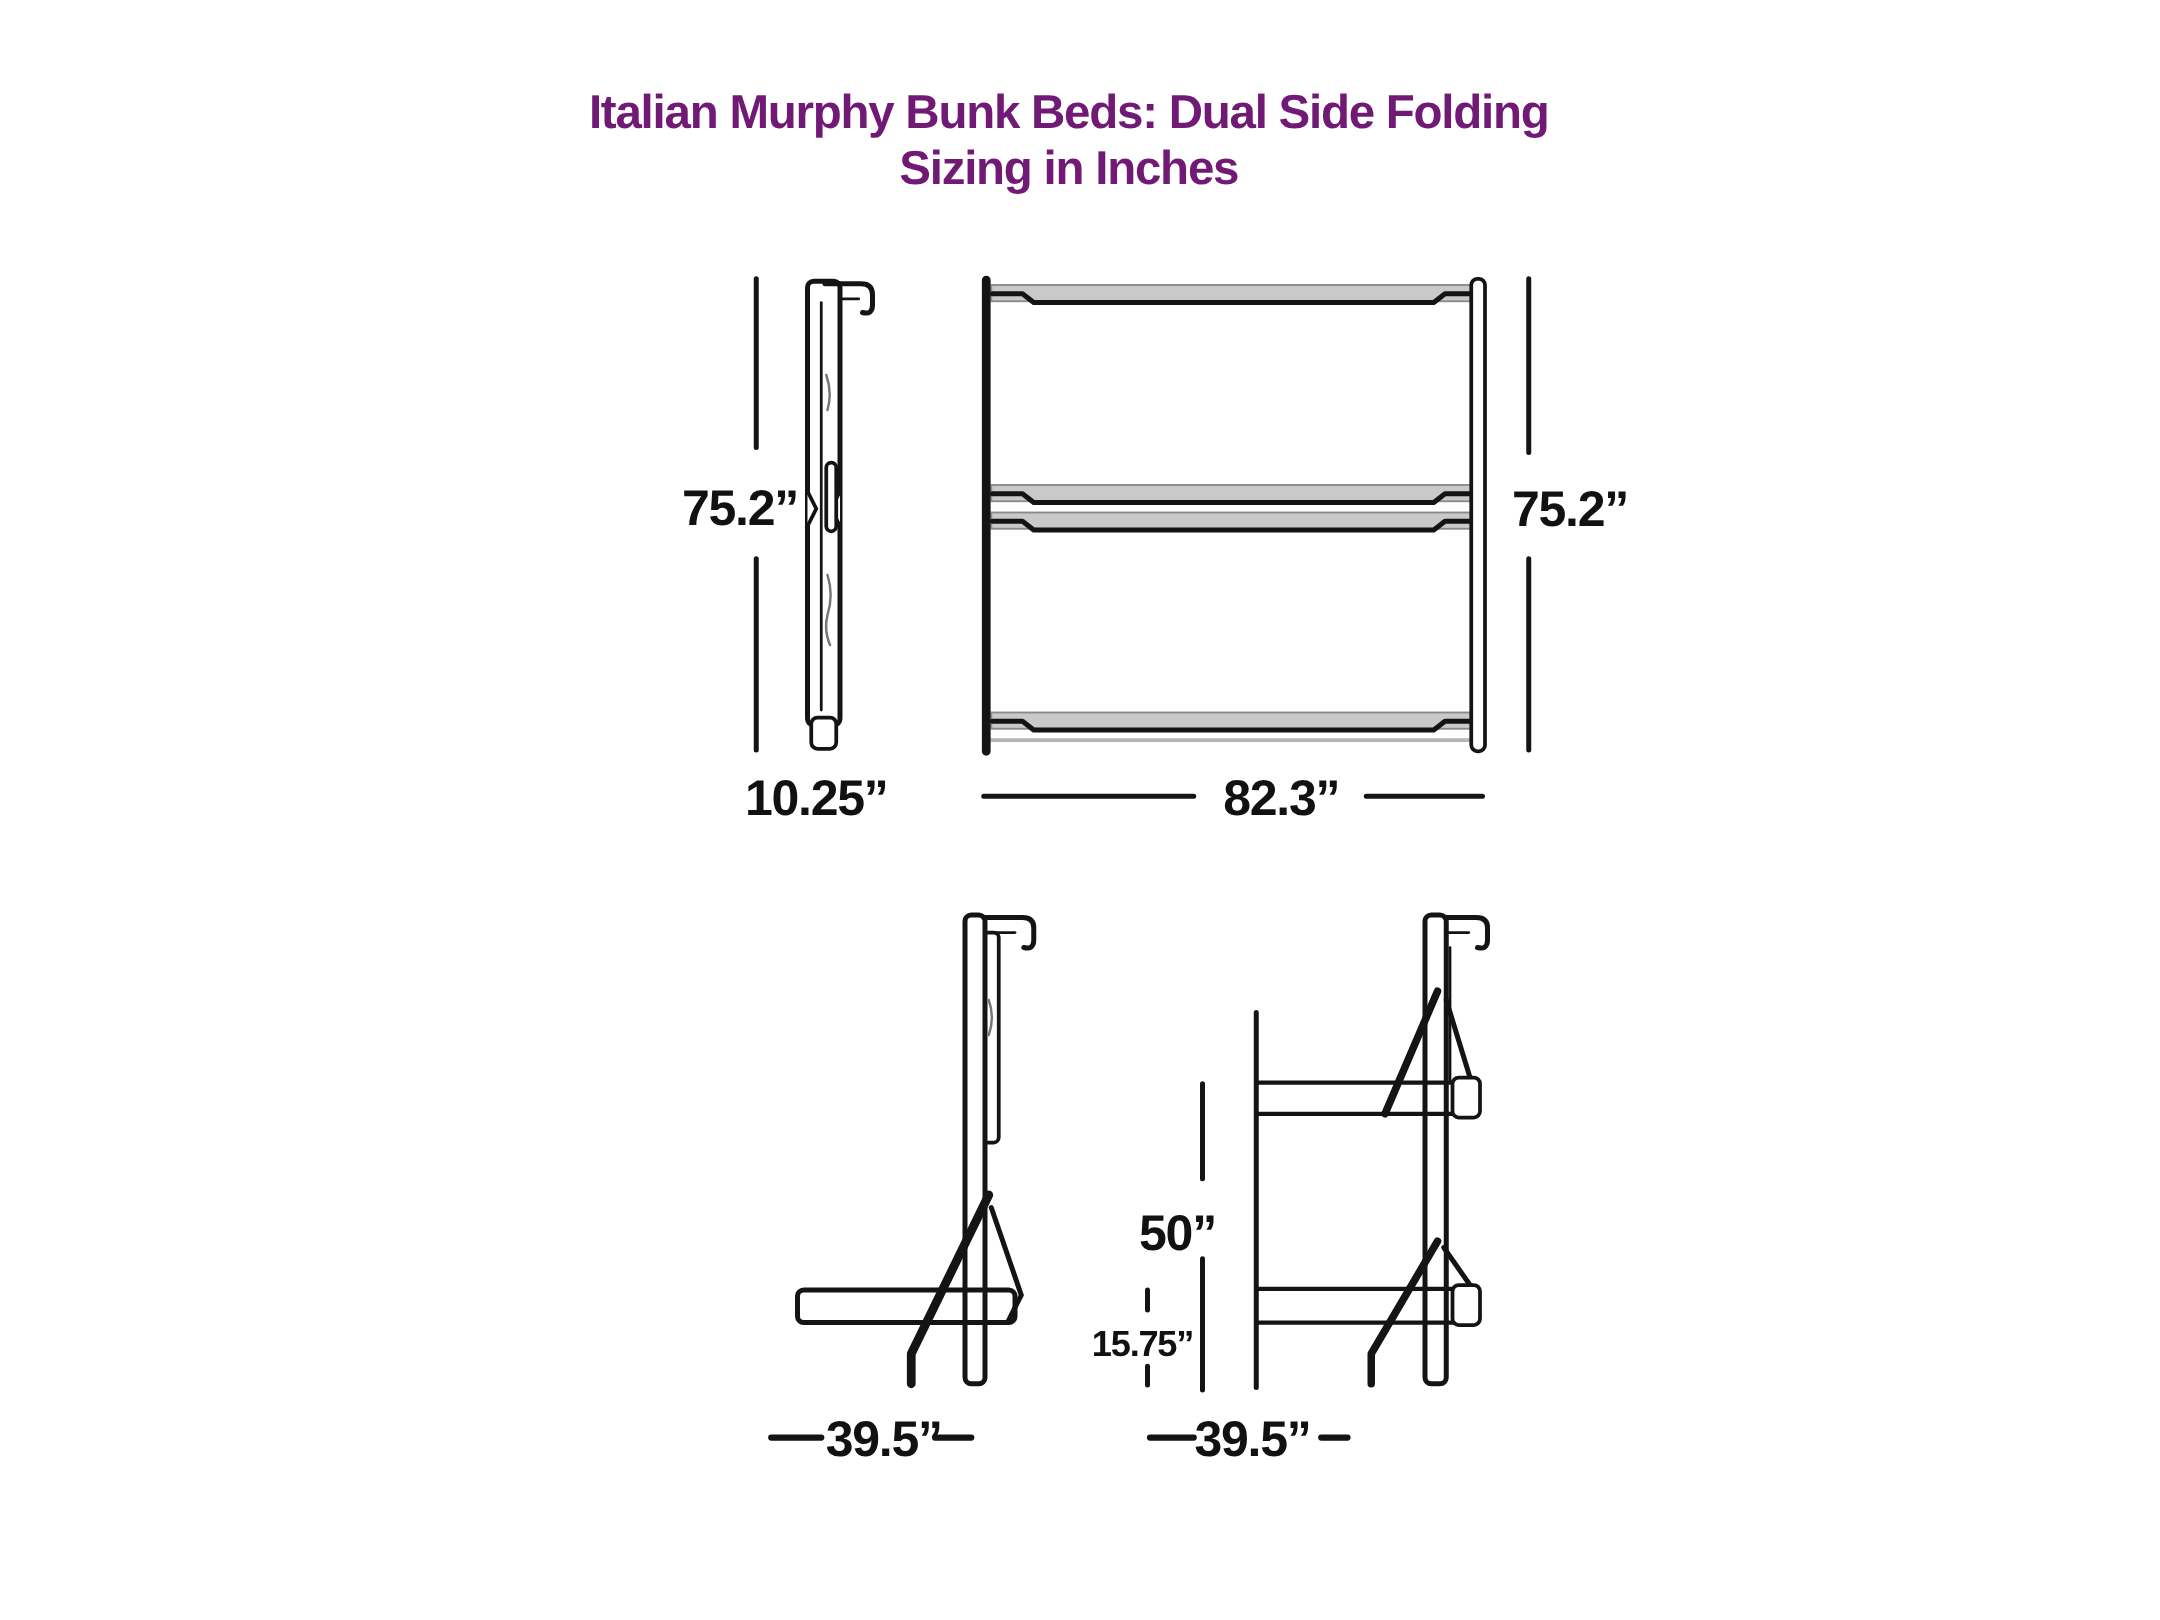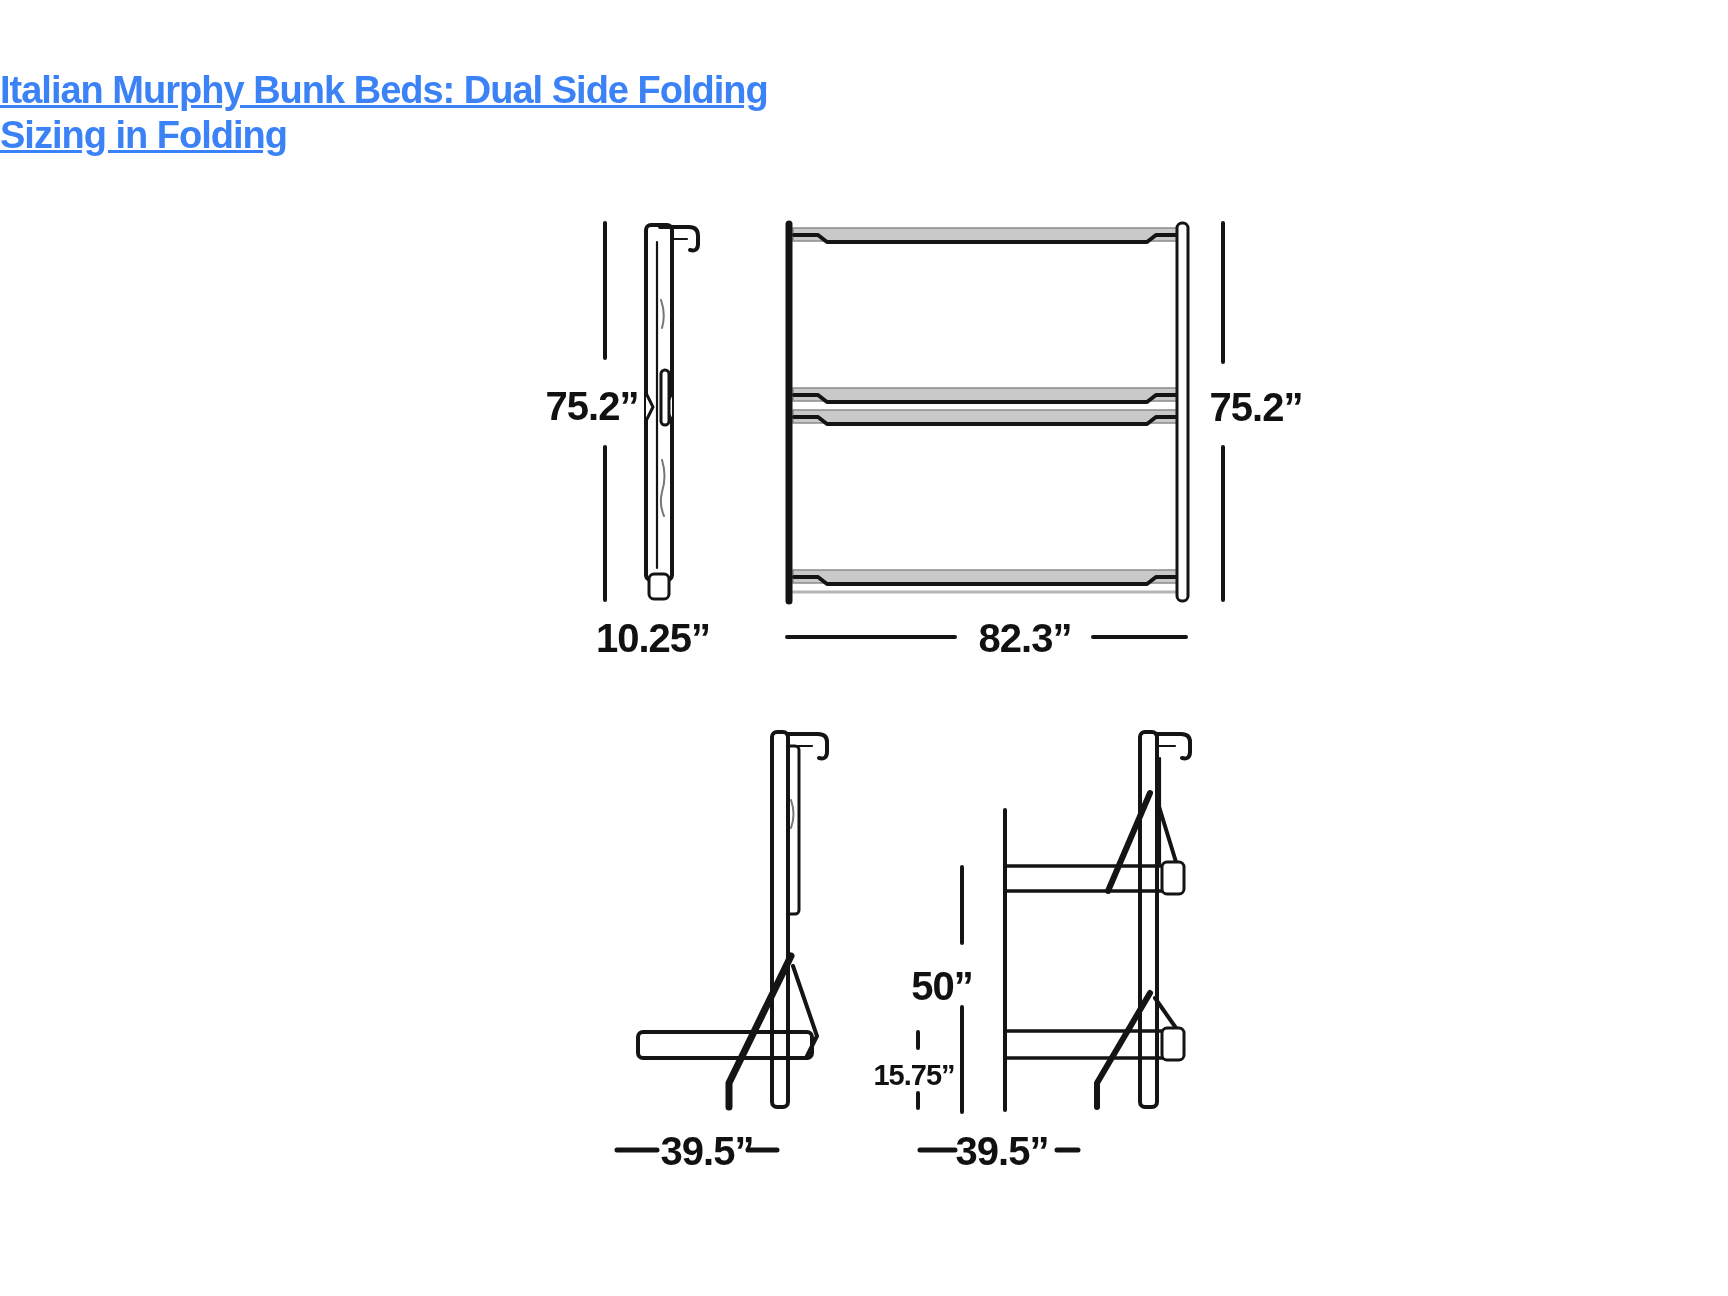--- a/index.html
+++ b/index.html
@@ -13,27 +13,26 @@
     width: 1728px;
     height: 1296px;
     background: #ffffff;
     overflow: hidden;
   }
   .title-block {
     position: absolute;
     top: 68px;
     left: 0;
     width: 1710px;
-    text-align: left;
-    color: #3b82f6;
+    text-align: center;
+    color: #701a75;
     font-weight: bold;
     font-size: 38px;
     line-height: 45px;
     letter-spacing: -1px;
-    text-decoration: underline;
   }
   svg { position: absolute; top: 0; left: 0; }
 
   .dim      { stroke:#141414; stroke-width:4; fill:none; stroke-linecap:round; }
   .dimthick { stroke:#141414; stroke-width:5; fill:none; stroke-linecap:round; }
   .part     { fill:#ffffff; stroke:#141414; stroke-width:4; }
   .part2    { fill:#ffffff; stroke:#141414; stroke-width:3; }
   .s2       { stroke:#141414; stroke-width:2.2; fill:none; stroke-linecap:round; }
   .s3       { stroke:#141414; stroke-width:3.4; fill:none; stroke-linecap:round; }
   .s4       { stroke:#141414; stroke-width:4; fill:none; stroke-linecap:round; }
@@ -54,21 +53,21 @@
   text.dim-lg { font-size: 40px; }
   text.dim-sm { font-size: 29px; }
 </style>
 </head>
 <body>
 
 <div id="canvas">
 
   <div class="title-block">
     <div>Italian Murphy Bunk Beds: Dual Side Folding</div>
-    <div>Sizing in Folding</div>
+    <div>Sizing in Inches</div>
   </div>
 
   <svg width="1728" height="1296" viewBox="0 0 1728 1296">
 
     <g>
       <path class="dim" d="M605,223 V358 M605,447 V600"></path>
 
       <rect class="part" x="646" y="225" width="26" height="355" rx="5"></rect>
       <path class="s4" d="M660,227 H689 Q698,227 698,236 V244 Q698,252 690,250"></path>
       <path class="s2" d="M673,239 H687"></path>

